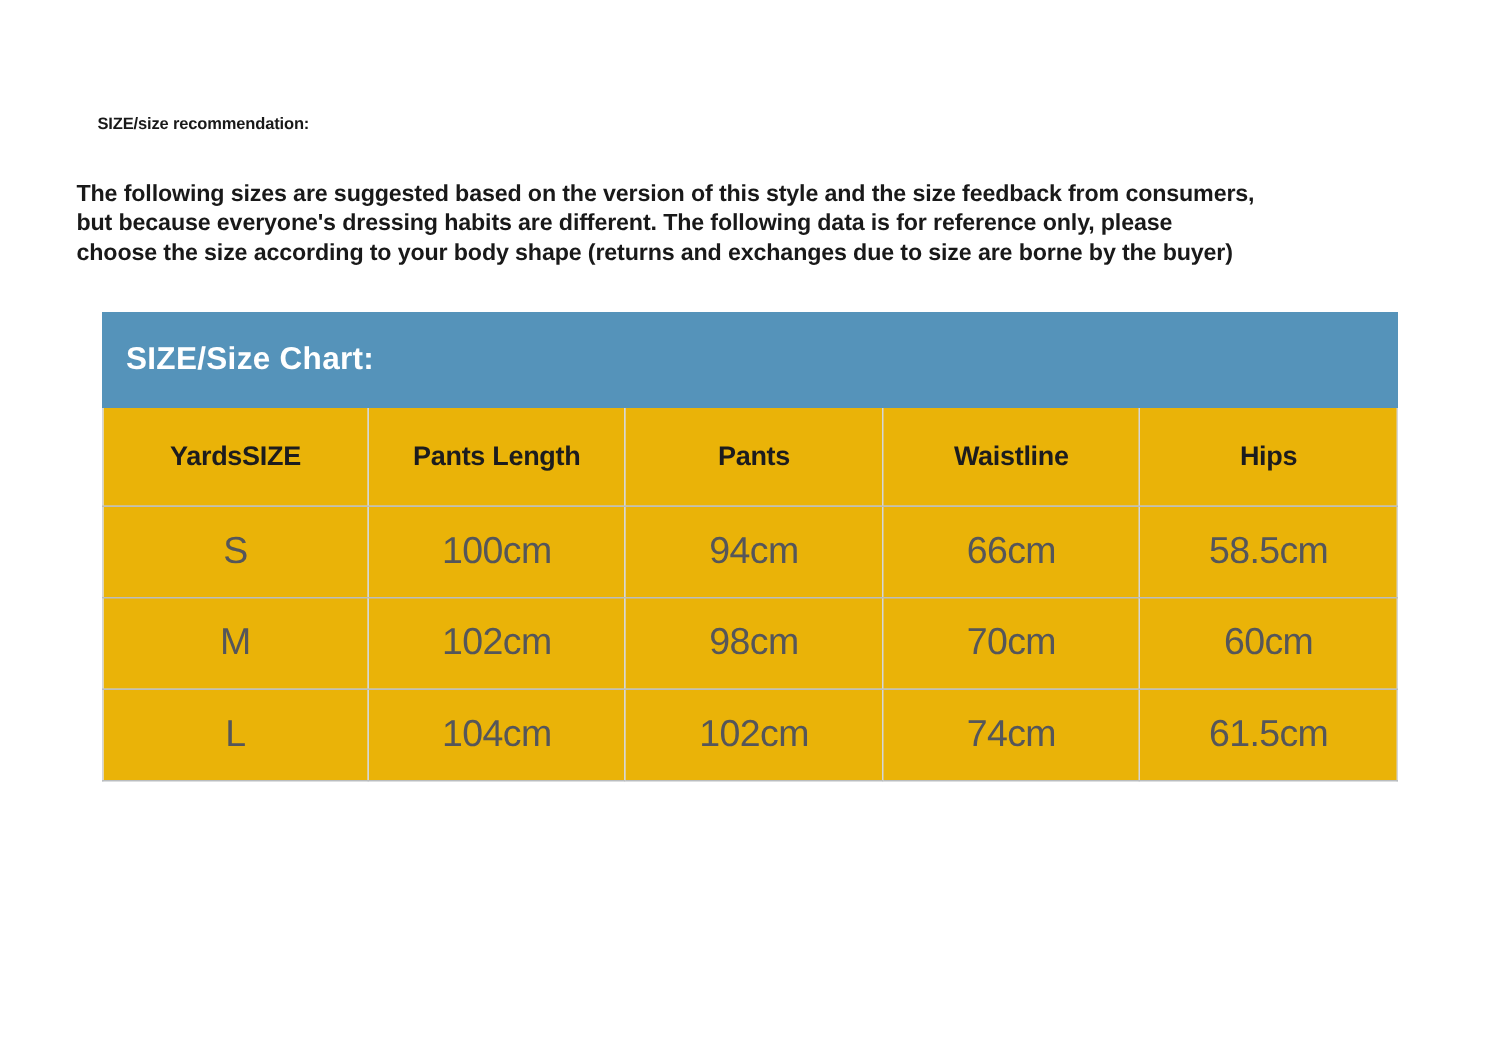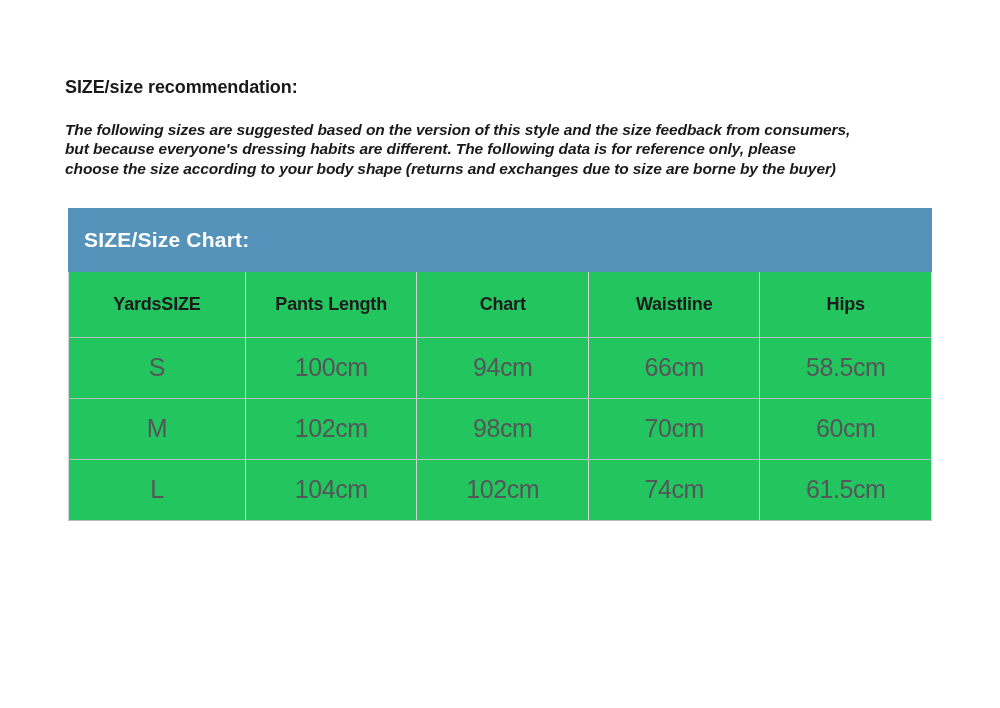--- a/index.html
+++ b/index.html
@@ -9,37 +9,36 @@
     height: 708px;
     position: relative;
     font-family: "Liberation Sans", sans-serif;
     color: #191919;
     overflow: hidden;
   }
   .intro-heading {
     position: absolute;
     left: 65px;
     top: 77px;
-    font-size: 18px;
+    font-size: 11px;
     font-weight: bold;
     letter-spacing: -0.1px;
     color: #191919;
   }
   .intro-body {
     position: absolute;
-    left: 65px;
+    left: 51px;
     top: 120px;
     width: 905px;
     font-size: 15.5px;
     font-weight: bold;
     line-height: 19.3px;
     letter-spacing: -0.1px;
     color: #191919;
     white-space: pre-line;
-    font-style: italic;
   }
   .size-chart {
     position: absolute;
     left: 68px;
     top: 208px;
     width: 864px;
   }
   .chart-title-bar {
     height: 64px;
     background: var(--accent, #5593ba);
@@ -62,21 +61,21 @@
   table.size-table th,
   table.size-table td {
     text-align: center;
     vertical-align: middle;
     border-style: solid;
     border-width: 1px;
     border-top-color: #babdbf;
     border-bottom-color: #babdbf;
     border-left-color: #d4d6d8;
     border-right-color: #d4d6d8;
-    background: #22c55e;
+    background: #eab308;
   }
   table.size-table thead th {
     height: 65px;
     font-size: 18px;
     font-weight: bold;
     color: #1c1c1e;
     border-top: none;
     letter-spacing: -0.2px;
   }
   table.size-table tbody td {
@@ -109,21 +108,21 @@
       <col class="c-size">
         <col class="c-meas">
         <col class="c-meas">
         <col class="c-meas">
         <col class="c-meas">
     </colgroup>
     <thead>
       <tr>
         <th>YardsSIZE</th>
         <th>Pants Length</th>
-        <th>Chart</th>
+        <th>Pants</th>
         <th>Waistline</th>
         <th>Hips</th>
       </tr>
     </thead>
     <tbody>
       <tr>
         <td>S</td>
         <td>100cm</td>
         <td>94cm</td>
         <td>66cm</td>

